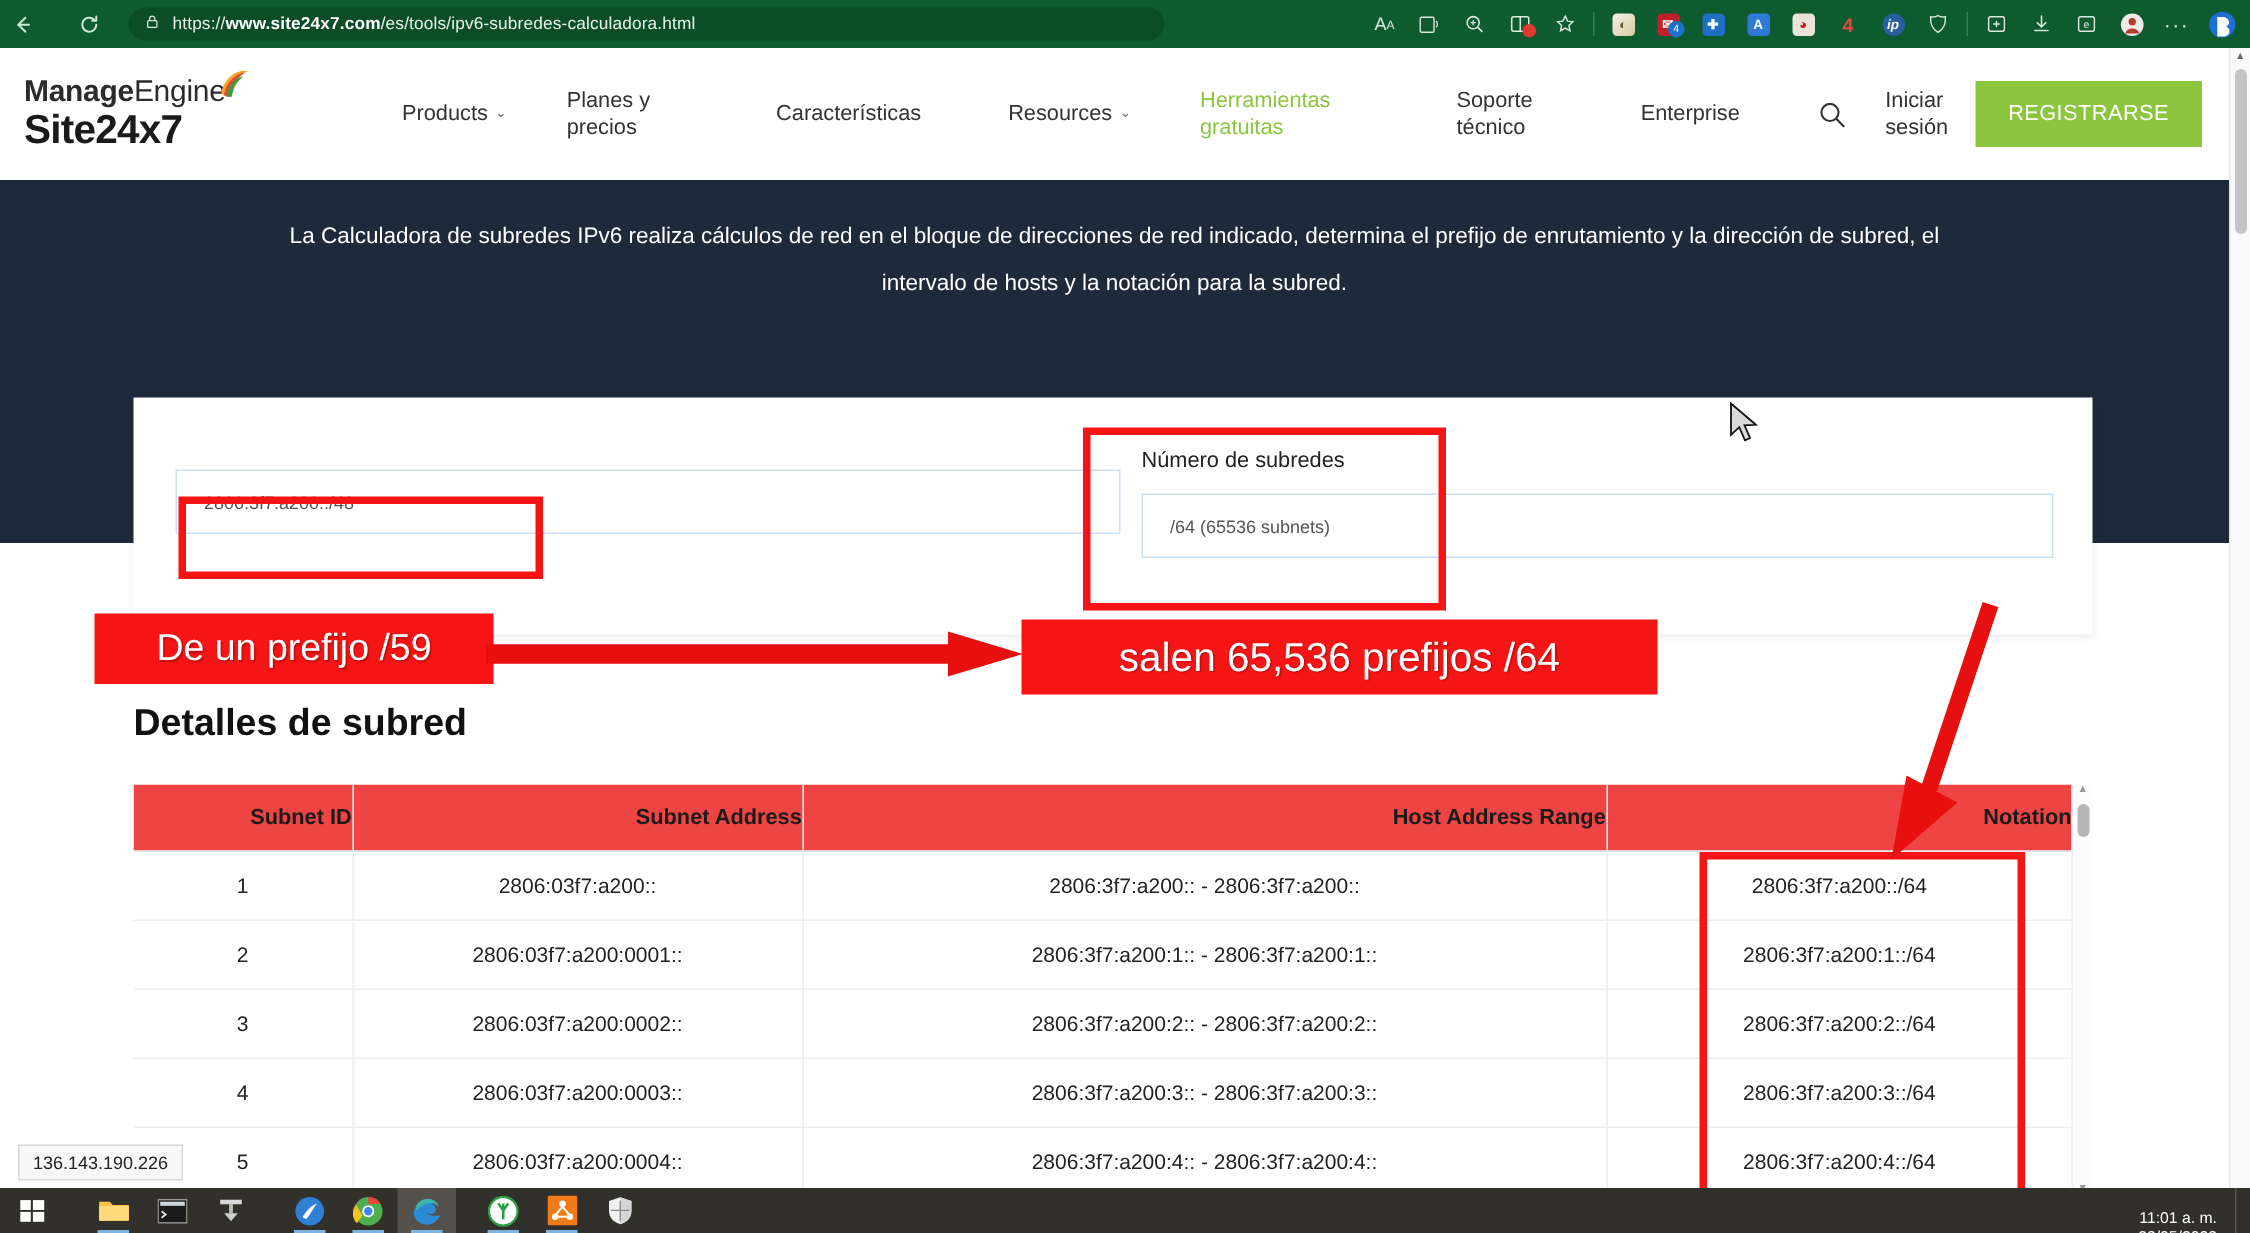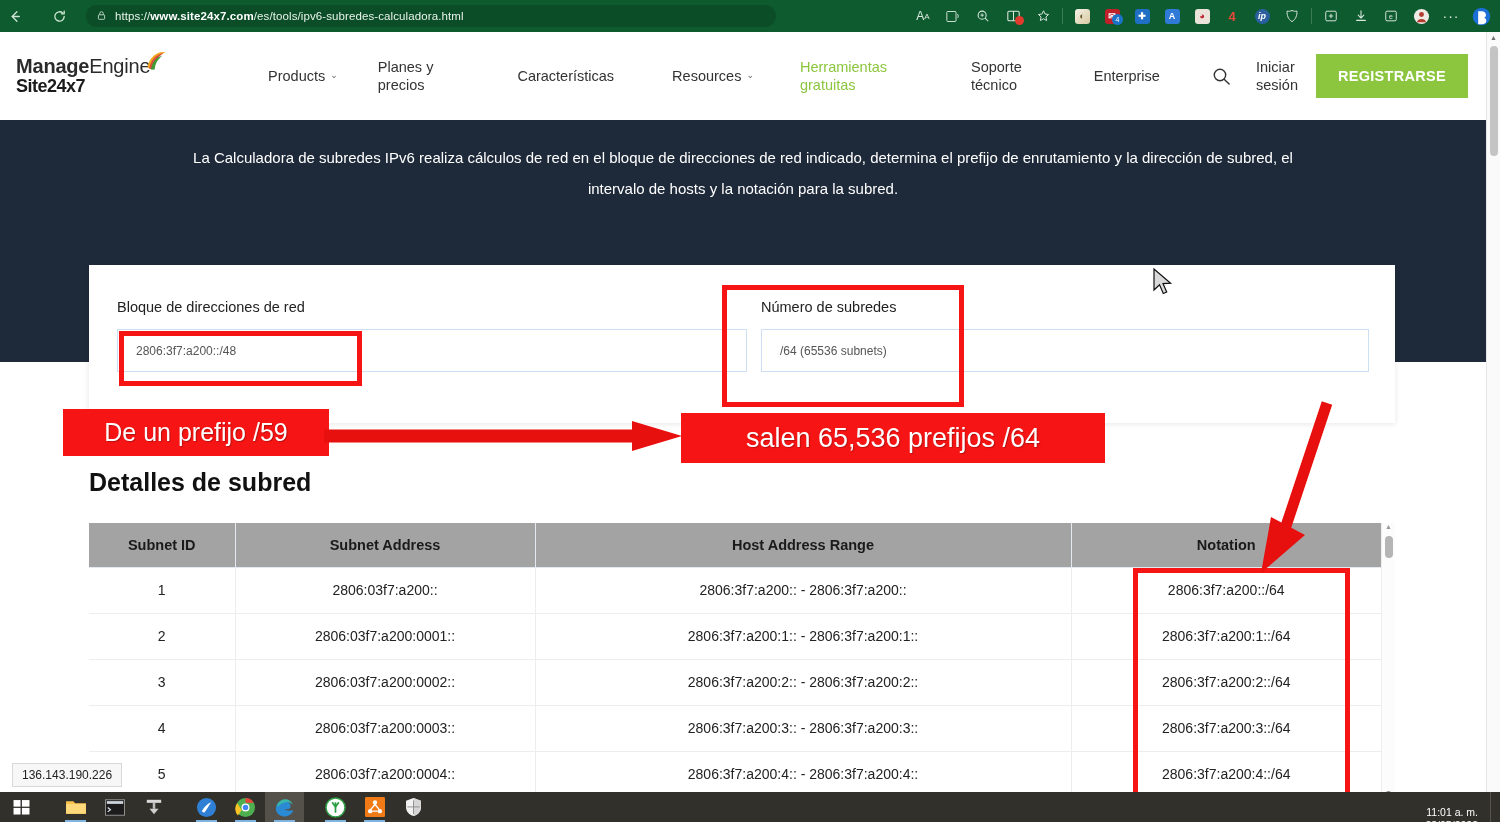--- a/index.html
+++ b/index.html
@@ -52,34 +52,34 @@
   }
 
   
   .site-header {
     position:absolute; left:0; top:32px; width:1486px; height:88px;
     background:#fff; display:flex; align-items:center;
   }
   .logo { margin-left:16px; width:200px; }
   .logo .l1 { font-size:20px; color:#2b2b2b; letter-spacing:-0.2px; position:relative; display:inline-block;}
   .logo .l1 b { font-weight:bold; }
-  .logo .l2 { font-size:18px; font-weight:bold; color:#1a1a1a; margin-top:-2px; letter-spacing:-0.5px; }
+  .logo .l2 { font-size:27px; font-weight:bold; color:#1a1a1a; margin-top:-2px; letter-spacing:-0.5px; }
   .swoosh { position:absolute; right:-18px; top:-6px; width:24px; height:24px; }
   .nav { display:flex; align-items:center; flex:1; }
   .nav-item {
     font-size:14.5px; color:#333; line-height:1.25; padding:0 14px;
     display:flex; align-items:center; gap:5px; white-space:pre-line;
   }
   .nav-item.green { color:#8cc63e; }
   .caret { font-size:9px; color:#666; }
   .hdr-right { display:flex; align-items:center; gap:4px; margin-right:18px; }
   .search-ico { width:34px; height:34px; display:flex; align-items:center; justify-content:center; }
   .login { font-size:14.5px; color:#333; line-height:1.25; white-space:pre-line; padding:0 14px; }
   .signup {
-    background:#8cc63e; color:#fff; font-size:14.5px; font-weight:bold;
+    background:#8cc63e; color:#fff; font-size:14.5px; font-weight:normal;
     padding:14px 22px; letter-spacing:0.3px;
   }
 
   
   .hero {
     position:absolute; left:0; top:120px; width:1486px; height:242px;
     background:#1e2a3a;
   }
   .hero p {
     color:#fff; font-size:15px; line-height:31px; text-align:center;
@@ -105,22 +105,22 @@
     position:absolute; left:89px; top:468px; font-size:25px; font-weight:bold; color:#111;
   }
 
   
   .table-wrap {
     position:absolute; left:89px; top:523px; width:1306px; height:275px;
     background:#fff; overflow:hidden;
   }
   table { border-collapse:collapse; width:1292px; table-layout:fixed; }
   th {
-    background:#a3a3a3; font-size:14.5px; font-weight:bold; color:#1a1a1a;
-    height:44px; border-right:1px solid #e3e9ef; border-bottom:1px solid #e3e9ef;
+    background:#ef4444; font-size:14.5px; font-weight:bold; color:#1a1a1a;
+    height:44px; border-right:1px solid #e3e9ef; border-bottom:1px solid #e3e9ef;text-align:right;
   }
   td {
     font-size:14px; color:#222; height:46px; text-align:center;
     border-right:1px solid #ededed; border-bottom:1px solid #ededed;
   }
   th:last-child, td:last-child { border-right:none; }
   .inner-scroll {
     position:absolute; right:0; top:0; width:14px; height:275px;
     background:#fcfcfc; border-left:1px solid #eee;
   }
@@ -361,21 +361,20 @@
       <div class="signup">REGISTRARSE</div>
     </div>
   </div>
 
   <div class="hero">
     <p>La Calculadora de subredes IPv6 realiza cálculos de red en el bloque de direcciones de red indicado, determina el prefijo de enrutamiento y la dirección de subred, el intervalo de hosts y la notación para la subred.</p>
   </div>
 
   <div class="form-card">
     <div class="field" id="field-network">
-      <div class="lbl">Bloque de direcciones de red</div>
       <div class="inp">2806:3f7:a200::/48</div>
     </div>
     <div class="field" id="field-subnets">
       <div class="lbl">Número de subredes</div>
       <div class="inp">/64 (65536 subnets)</div>
     </div>
   </div>
 
   <div class="sec-title">Detalles de subred</div>
 

